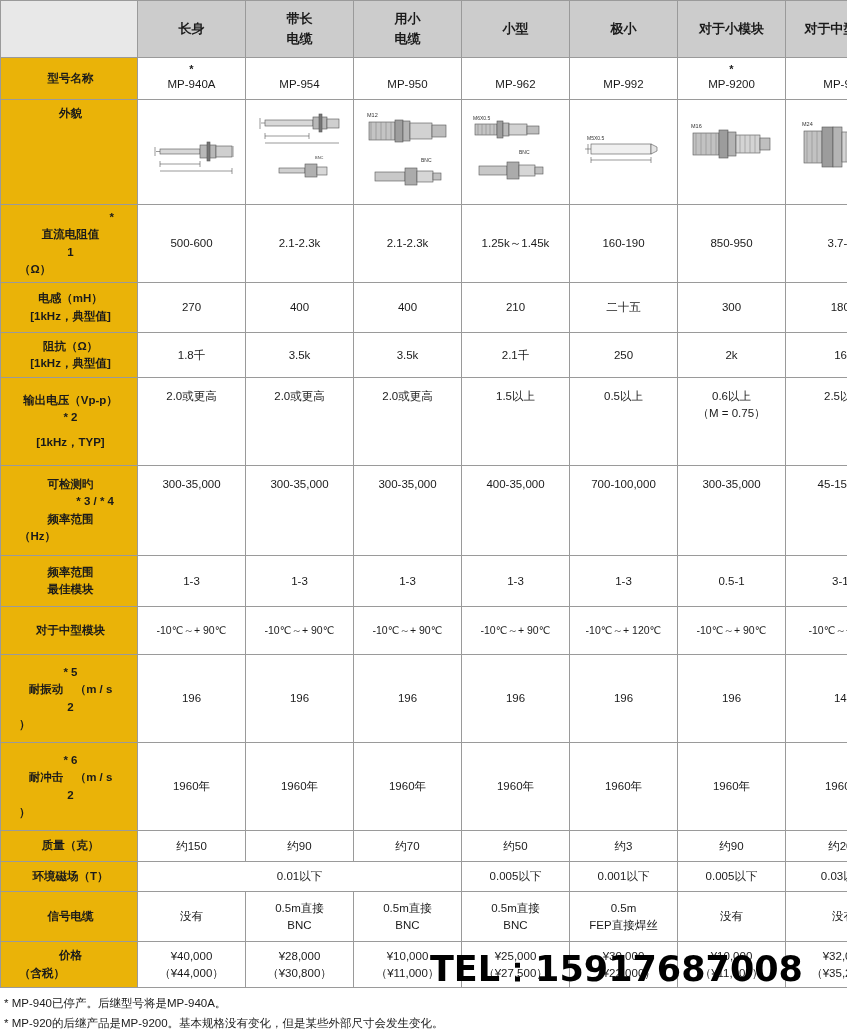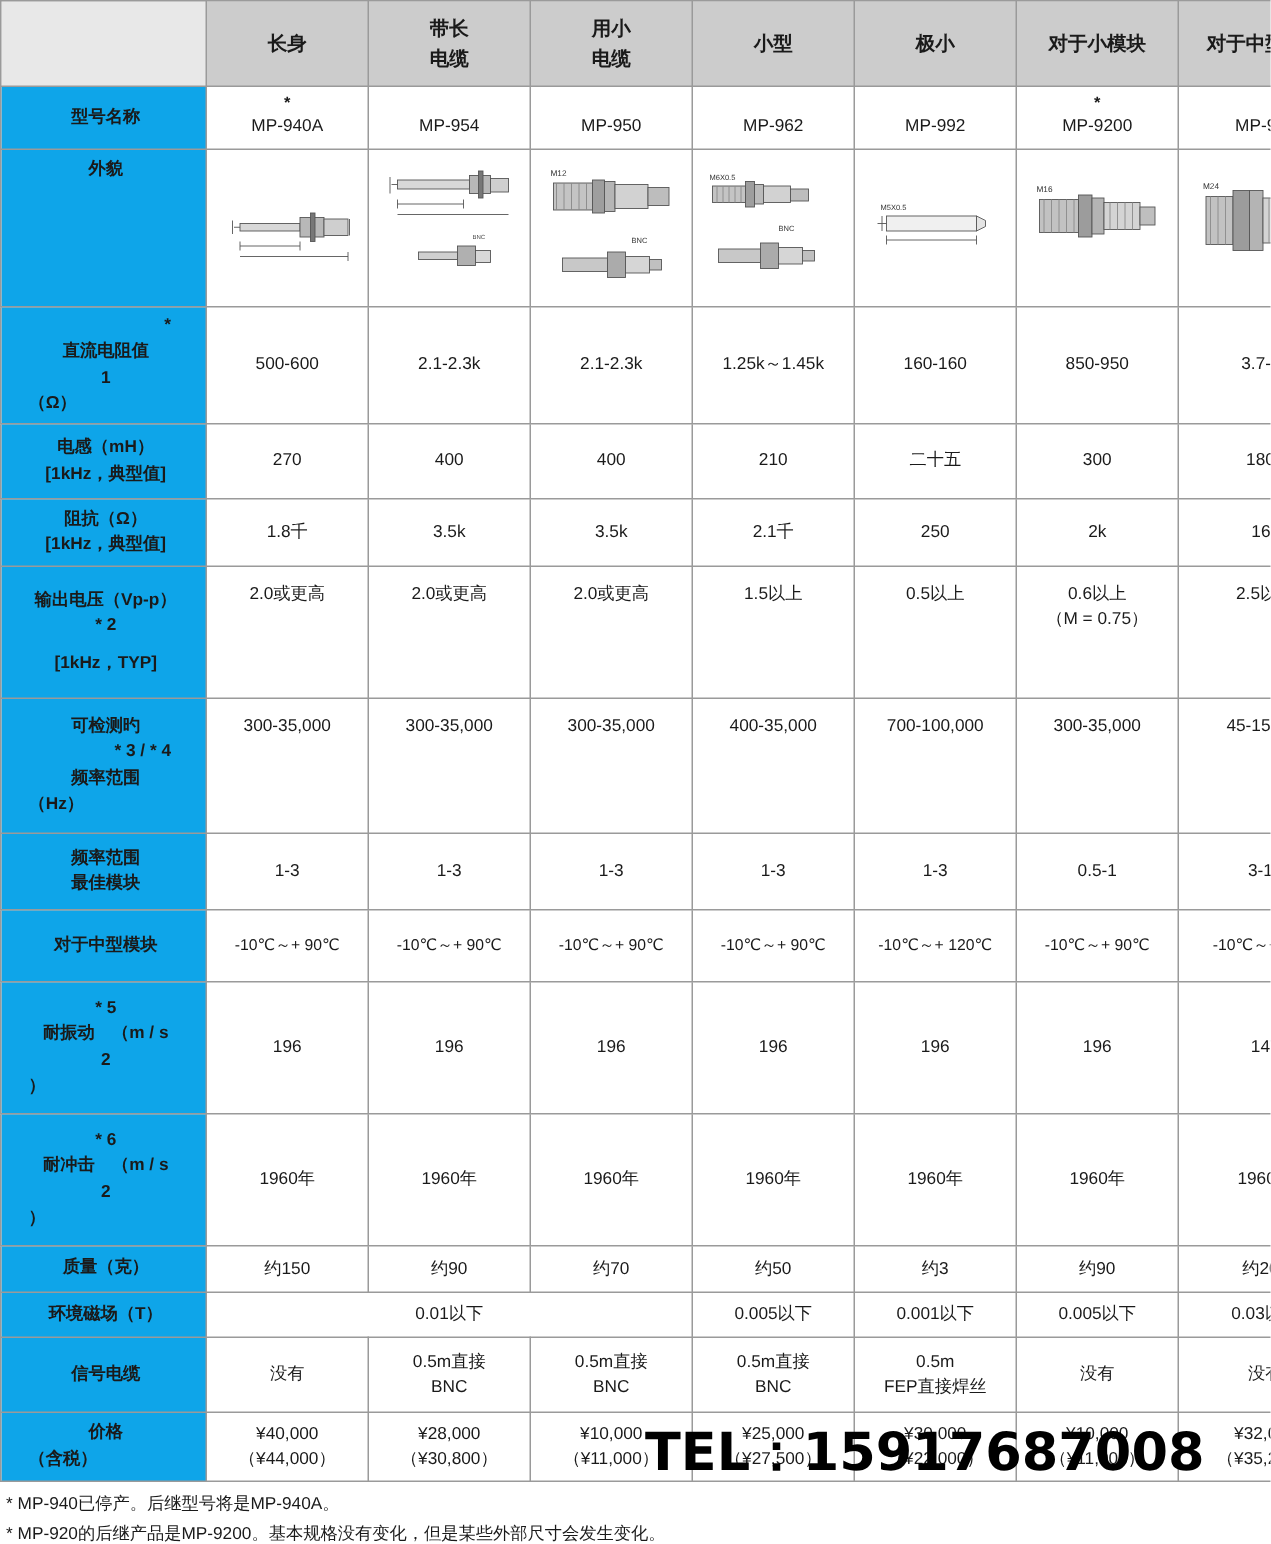--- a/index.html
+++ b/index.html
@@ -22,21 +22,21 @@
     text-align:center;
     vertical-align:middle;
     font-size:11.5px;
     line-height:1.45;
     font-weight:normal;
     background:#ffffff;
     word-break:break-word;
   }
   
   #spec-table .rowhead{
-    background:#0ea5e9;
+    background:#eab308;
     text-align:left;
     font-weight:bold;
     font-size:11.5px;
     padding-left:6px;
     padding-right:3px;
     line-height:1.5;
   }
   #spec-table thead th.colhead{
     background:#cccccc;
     font-weight:bold;
@@ -300,21 +300,21 @@
       <td class="rowhead">
         <span class="rh-sup">*</span>
         <span class="rh-line">直流电阻值</span>
         <span class="rh-line">1</span>
         <span class="rh-indent">（Ω）</span>
       </td>
       <td>500-600</td>
       <td>2.1-2.3k</td>
       <td>2.1-2.3k</td>
       <td>1.25k～1.45k</td>
-      <td>160-160</td>
+      <td>160-190</td>
       <td>850-950</td>
       <td>3.7-4k</td>
     </tr>
 
     <tr class="shaded" style="height:50px;">
       <td class="rowhead">
         <span class="rh-line">电感（mH）</span>
         <span class="rh-line">[1kHz，典型值]</span>
       </td>
       <td>270</td>

